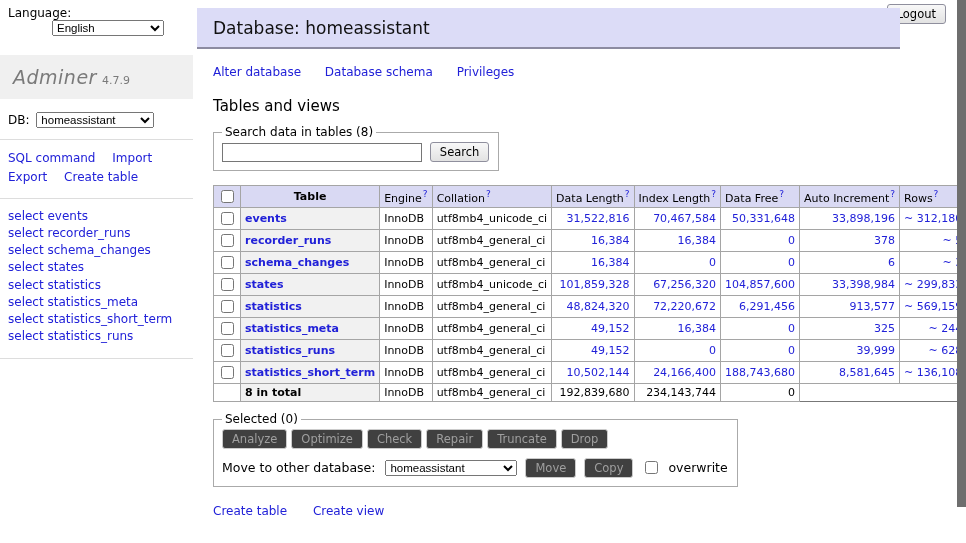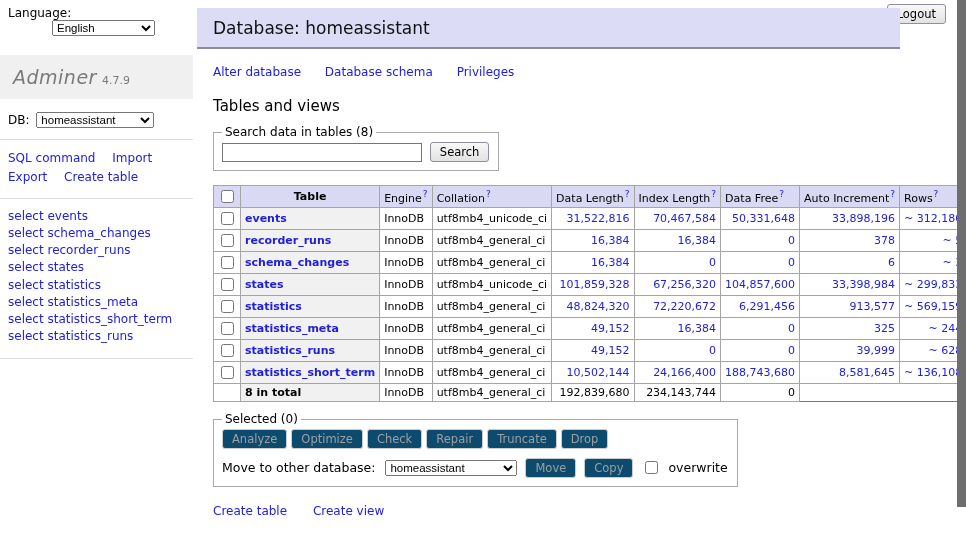--- a/index.html
+++ b/index.html
@@ -12,39 +12,39 @@
   body{
     width:966px;height:543px;overflow:hidden;position:relative;
     background:#fff;color:#000;
     font-family:"DejaVu Sans","Liberation Sans",sans-serif;font-size:12px;
   }
   a{color:var(--link);text-decoration:none;cursor:pointer;}
 
   
   #sidebar{position:absolute;left:0;top:0;width:193px;}
   .lang-row{padding:6px 0 6px 8px;}
-  .lang-row select{width:103px;font-size:11.5px;margin-left:44px;}
+  .lang-row select{width:112px;font-size:11.5px;margin-left:44px;}
   .h1band{background:var(--sidebar-band-bg);padding:11px 0 11px 13px;margin-top:13px;}
   .h1band .app{font-style:italic;font-size:19px;color:#7a7a7a;letter-spacing:.5px;}
   .h1band .ver{font-size:11px;color:#7a7a7a;margin-left:5px;}
   .db-row{padding:13px 0 11px 8px;}
   .db-row select{width:118px;font-size:11.5px;margin-left:3px;}
   hr.side{border:none;border-top:1px solid #ddd;margin:0;width:193px;}
   .side-actions{padding:9px 0 11px 8px;width:178px;line-height:1.6;}
   .side-actions a{margin-right:13px;white-space:nowrap;}
   .side-tables{padding:9px 0 13px 8px;line-height:1.42;}
   .side-tables a{display:block;}
 
   
   .btn{
     font-family:inherit;font-size:11.5px;padding:2px 9px;
     border:1px solid #8f8f9d;border-radius:3px;
     background:linear-gradient(#f8f8f8,#e2e2e2);color:#000;cursor:pointer;
   }
-  .btn:disabled{color:#9f9f9f;background:#0c4a6e;border-color:#ccc;cursor:default;}
+  .btn:disabled{color:#9f9f9f;background:#404040;border-color:#ccc;cursor:default;}
   .logout{position:absolute;top:4px;right:20px;}
 
   
   #content{margin-left:197px;position:relative;}
   .breadcrumb{display:inline-block;background:var(--breadcrumb-bg);height:22px;line-height:22px;
     padding:0 18px;margin-left:8px;white-space:nowrap;}
   .breadcrumb .sep{color:#000;margin:0 4px;}
   h2.title{background:var(--title-bg);border-bottom:2px solid #8c8ba1;margin:8px 66px 0 0;
     padding:10px 0 9px 16px;font-size:17px;font-weight:normal;color:#111;}
   .nav-links{margin:16px 0 0 16px;}
@@ -99,22 +99,22 @@
     <span>DB:</span>
     <select>
       <option selected="">homeassistant</option>
     </select>
   </div>
   <hr class="side">
   <div class="side-actions"><a>SQL command</a> <a>Import</a> <a>Export</a> <a>Create table</a> </div>
   <hr class="side">
   <div class="side-tables">
       <a>select events</a> 
+      <a>select recorder_runs</a> 
       <a>select schema_changes</a> 
-      <a>select recorder_runs</a> 
       <a>select states</a> 
       <a>select statistics</a> 
       <a>select statistics_meta</a> 
       <a>select statistics_short_term</a> 
       <a>select statistics_runs</a> 
     </div>
   <hr class="side">
 </div>
 
 <button class="btn logout">Logout</button>

